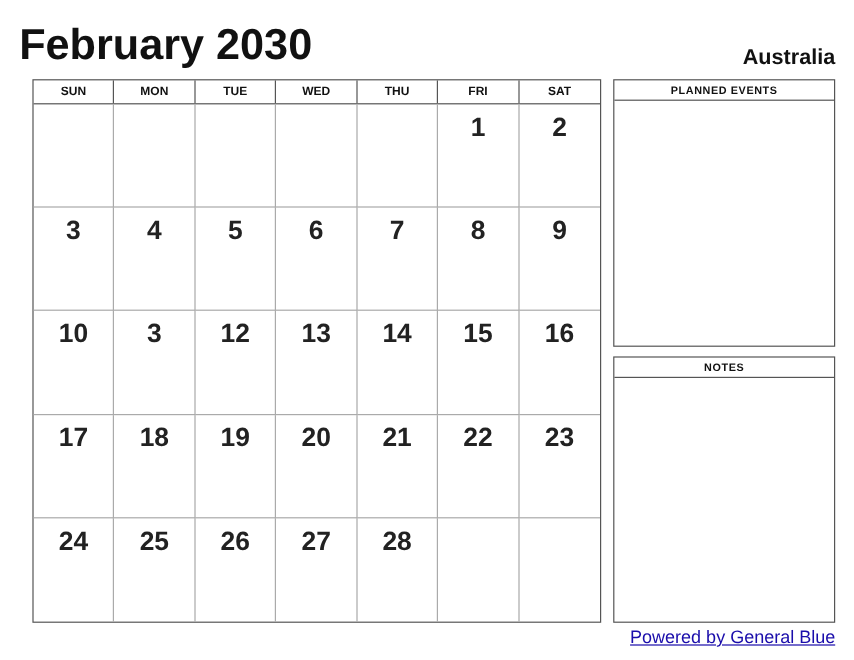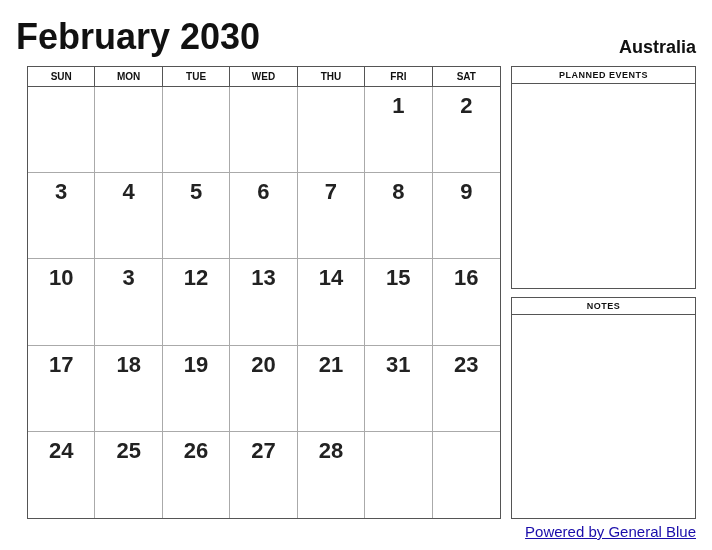--- a/index.html
+++ b/index.html
@@ -174,21 +174,21 @@
           <div class="day-cell">12</div>
           <div class="day-cell">13</div>
           <div class="day-cell">14</div>
           <div class="day-cell">15</div>
           <div class="day-cell">16</div>
           <div class="day-cell">17</div>
           <div class="day-cell">18</div>
           <div class="day-cell">19</div>
           <div class="day-cell">20</div>
           <div class="day-cell">21</div>
-          <div class="day-cell">31</div>
+          <div class="day-cell">22</div>
           <div class="day-cell">23</div>
           <div class="day-cell last-row">24</div>
           <div class="day-cell last-row">25</div>
           <div class="day-cell last-row">26</div>
           <div class="day-cell last-row">27</div>
           <div class="day-cell last-row">28</div>
           <div class="day-cell empty last-row">&nbsp;</div>
           <div class="day-cell empty last-row">&nbsp;</div>
         </div>
     </div>

